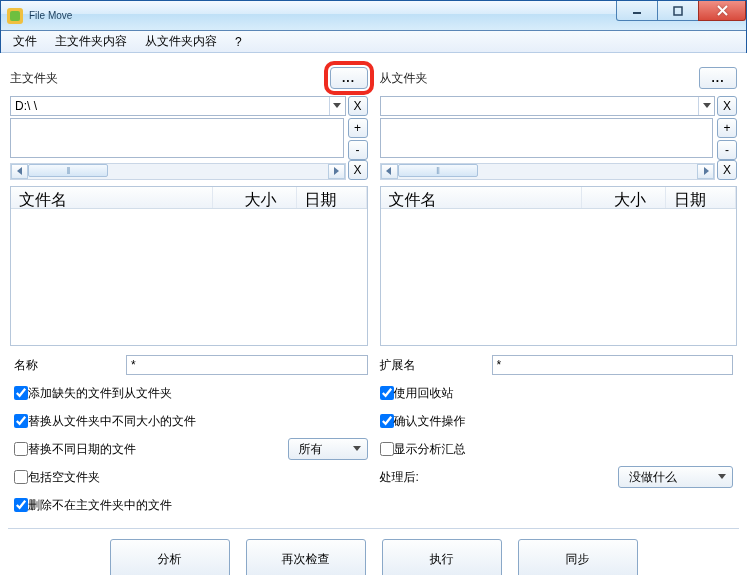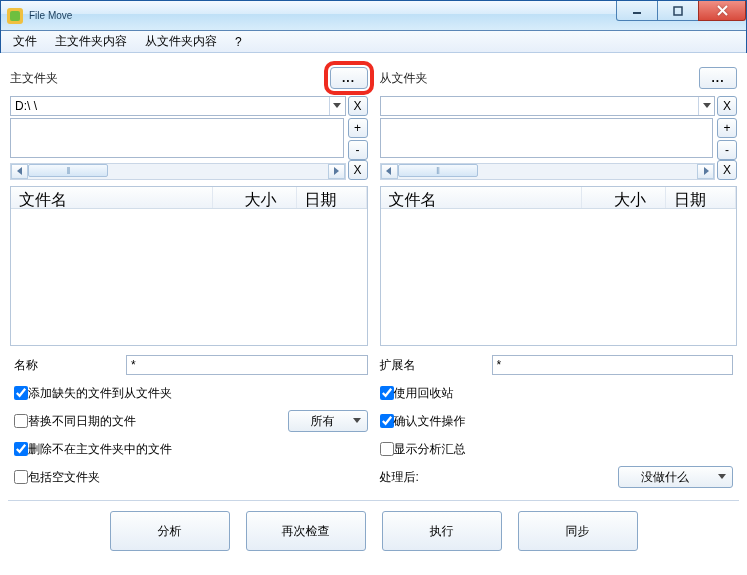--- a/index.html
+++ b/index.html
@@ -89,21 +89,21 @@
   
   .options { display:flex; padding:8px 14px 0 14px; gap:12px;}
   .optcol { flex:1; display:flex; flex-direction:column; gap:6px;}
   .field-row { display:flex; align-items:center; gap:12px; height:22px;}
   .field-label { width:100px; font-size:12px;}
   .text-input { flex:1; height:20px; border:1px solid #a6b8cf; padding:0 4px; font-size:12px;}
   .chk-row { display:flex; align-items:center; gap:0; height:22px;}
   .chk-row input[type=checkbox]{ width:14px; height:14px;}
   .inline-combo { width:80px; height:22px; border:1px solid #8aa8c8; border-radius:3px;
     background:linear-gradient(to bottom,#fdfefe,#e8eff6); display:flex; align-items:center;
-    padding:0 22px; position:relative; font-size:12px;font-family:Liberation Serif, serif;}
+    padding:0 10px; position:relative; font-size:12px;font-family:Liberation Serif, serif;}
   .inline-combo .dd{ position:absolute; right:3px; top:3px; bottom:3px; width:14px; display:flex;
     align-items:center; justify-content:center;}
   .right-combo { width:115px;}
   
   .sep-line { height:1px; background:#c9d6e6; margin:12px 8px 0 8px;}
   .button-bar { display:flex; gap:16px; justify-content:center; padding:10px 0 14px 0;}
   .main-btn { width:120px; height:40px; border:1px solid #8aa8c8; border-radius:3px;
     background:linear-gradient(to bottom,#fdfefe,#e6eef7); font-size:12px; cursor:default;
     display:flex; align-items:center; justify-content:center;}
   svg { display:block; }
@@ -253,39 +253,43 @@
     <div class="optcol">
       <div class="field-row">
         <span class="field-label">名称</span>
         <input class="text-input" value="*" style="">
       </div>
       <label class="chk-row">
         <input type="checkbox" checked="" style="">
         <span>添加缺失的文件到从文件夹</span>
       </label>
       <label class="chk-row">
+        <input type="checkbox" checked="" style="">
+        <span>替换从文件夹中不同大小的文件</span>
+      </label>
+      <label class="chk-row">
         <input type="checkbox" style="">
         <span>替换不同日期的文件</span>
         <span style="flex:1"></span>
         <div class="inline-combo">
           <span>所有</span>
           <div class="dd">
               <svg width="8" height="6">
                 <polygon points="0,0 8,0 4,5" fill="#4a4a4a"></polygon>
               </svg>
             </div>
         </div>
       </label>
       <label class="chk-row">
-        <input type="checkbox" checked="" style="">
-        <span>删除不在主文件夹中的文件</span>
-      </label>
-      <label class="chk-row">
         <input type="checkbox" style="">
         <span>包括空文件夹</span>
+      </label>
+      <label class="chk-row">
+        <input type="checkbox" checked="" style="">
+        <span>删除不在主文件夹中的文件</span>
       </label>
     </div>
 
     <div class="optcol">
       <div class="field-row">
         <span class="field-label">扩展名</span>
         <input class="text-input" value="*" style="">
       </div>
       <label class="chk-row">
         <input type="checkbox" checked="" style="">

